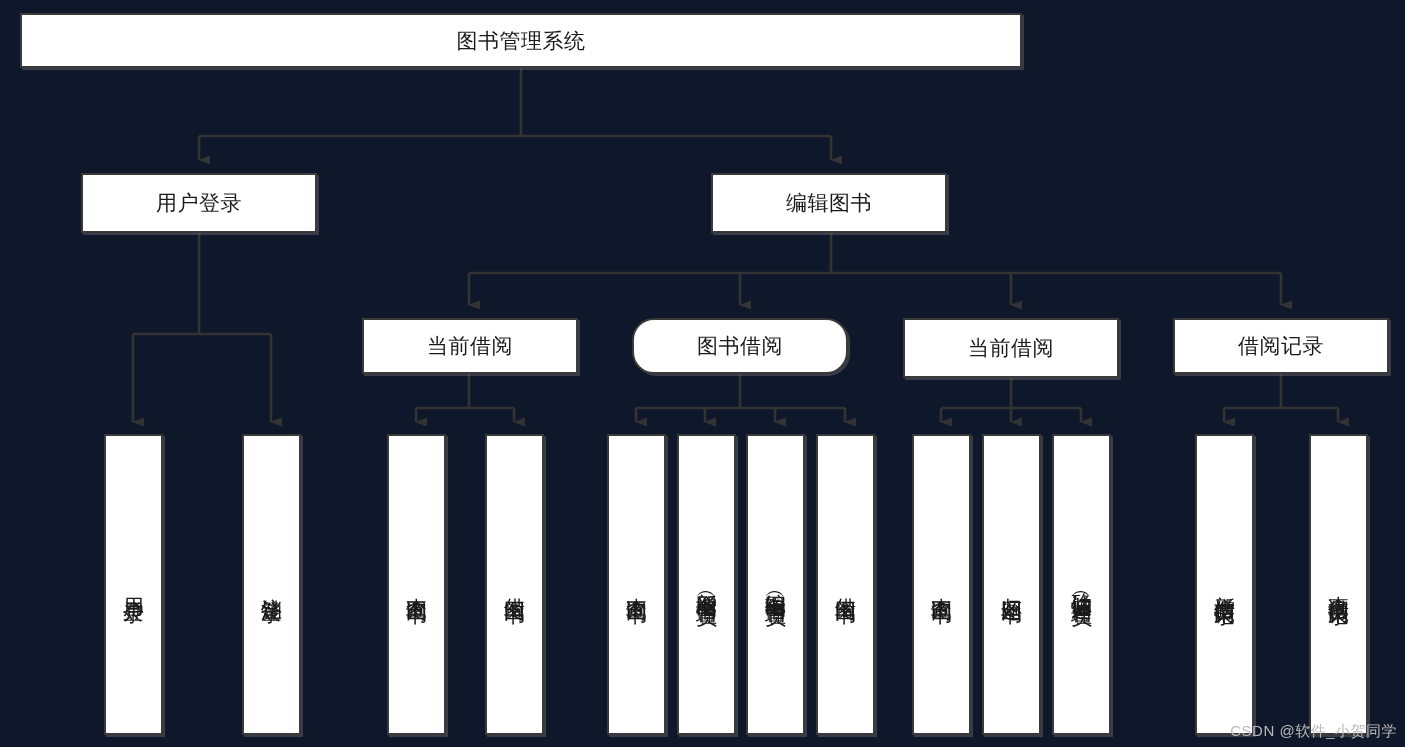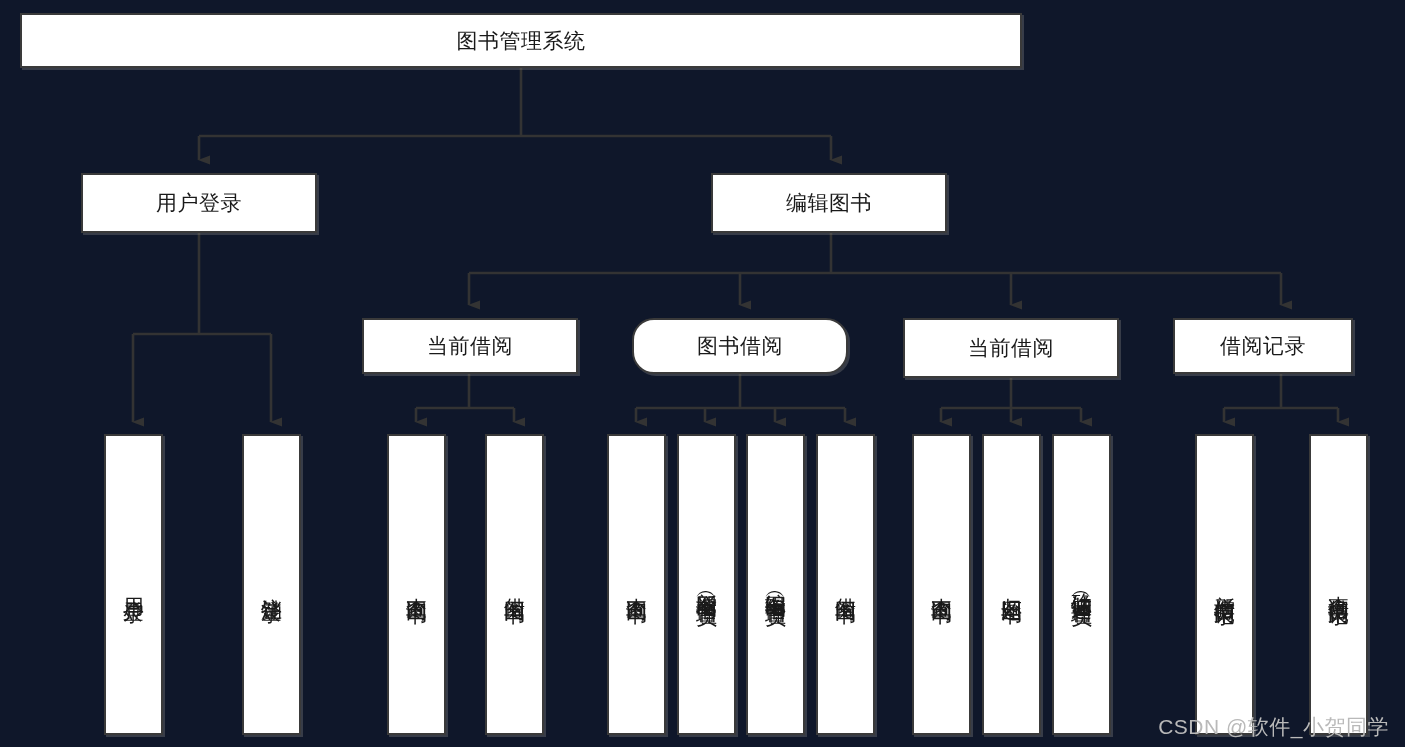--- a/index.html
+++ b/index.html
@@ -55,23 +55,23 @@
     padding: 6px 0;
   }
   .node-v .vlabel {
     writing-mode: vertical-rl;
     text-orientation: upright;
     display: block;
     max-height: 100%;
   }
   .watermark {
     position: absolute;
-    right: 16px;
+    right: 8px;
     bottom: 6px;
-    font-size: 21px;
+    font-size: 15px;
     color: #b9b9b9;
     letter-spacing: 0.5px;
     white-space: nowrap;
     z-index: 3;
   }
 </style>
 </head>
 <body>
 
 <div id="canvas">
@@ -143,21 +143,21 @@
   </div>
 
   <div class="node node-h" style="left:632px; top:318px; width:216px; height:56px;border-radius:22px;">
     <span>图书借阅</span>
   </div>
 
   <div class="node node-h" style="left:903px; top:318px; width:216px; height:60px;">
     <span>当前借阅</span>
   </div>
 
-  <div class="node node-h" style="left:1173px; top:318px; width:180px; height:56px;">
+  <div class="node node-h" style="left:1173px; top:318px; width:216px; height:56px;">
     <span>借阅记录</span>
   </div>
 
   <div class="node node-v" style="left:104px; top:434px; width:59px; height:301px;">
     <span class="vlabel">用户登录</span>
   </div>
 
   <div class="node node-v" style="left:242px; top:434px; width:59px; height:301px;">
     <span class="vlabel">注销登录</span>
   </div>

